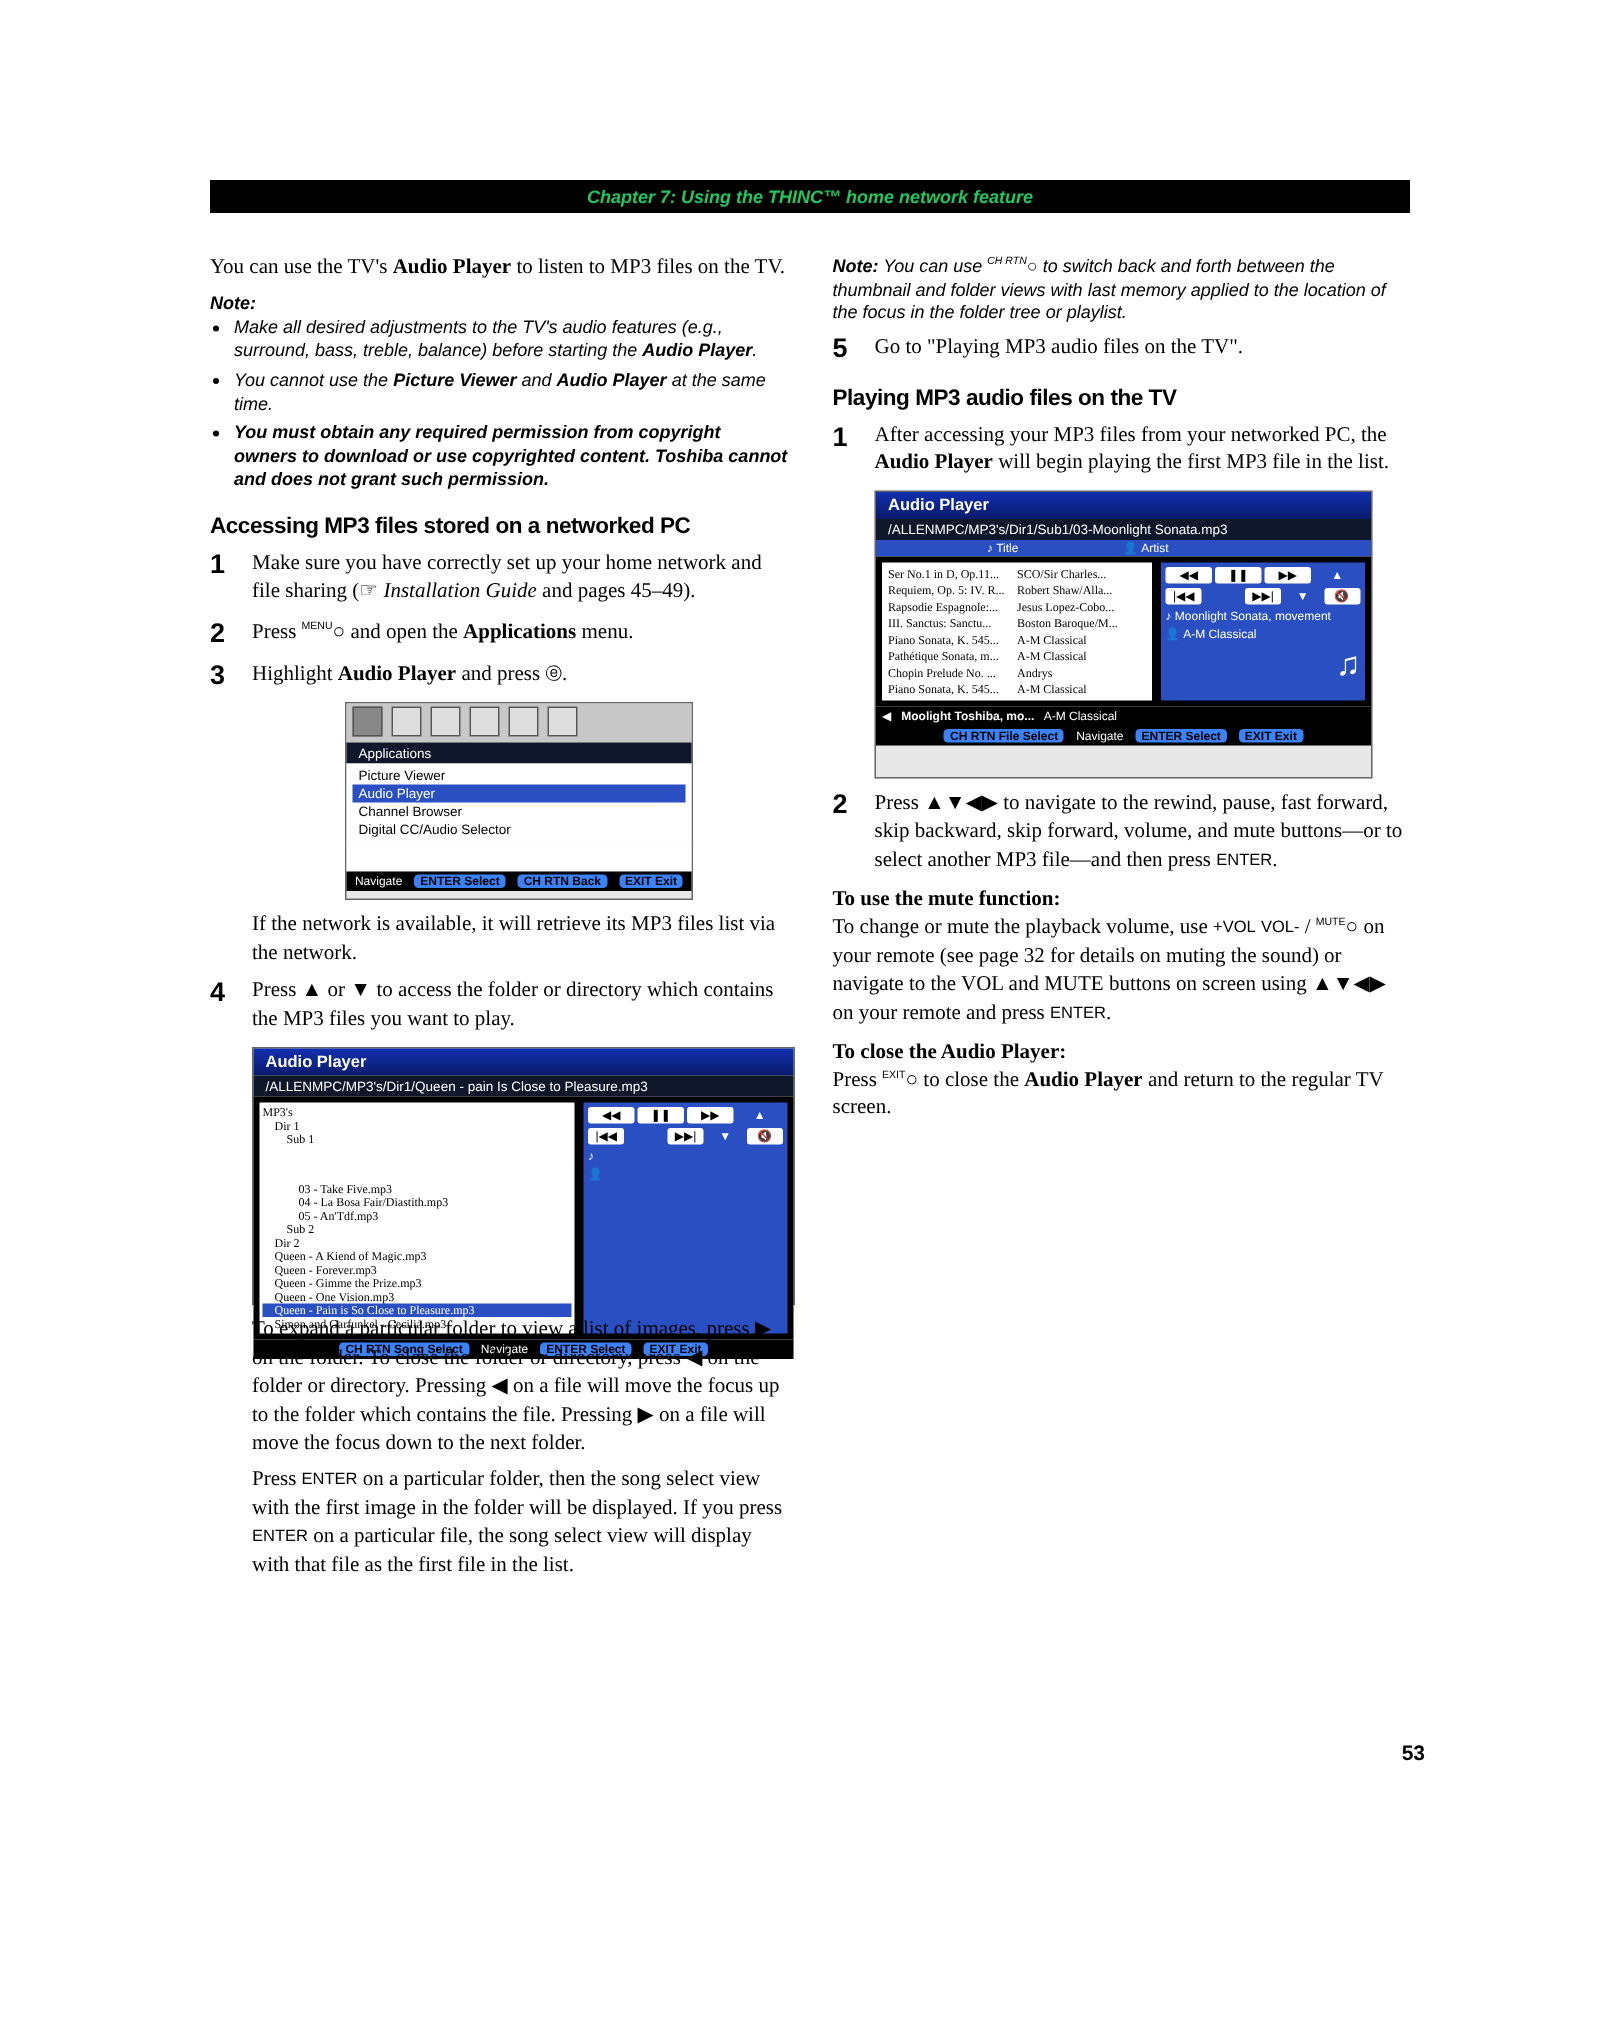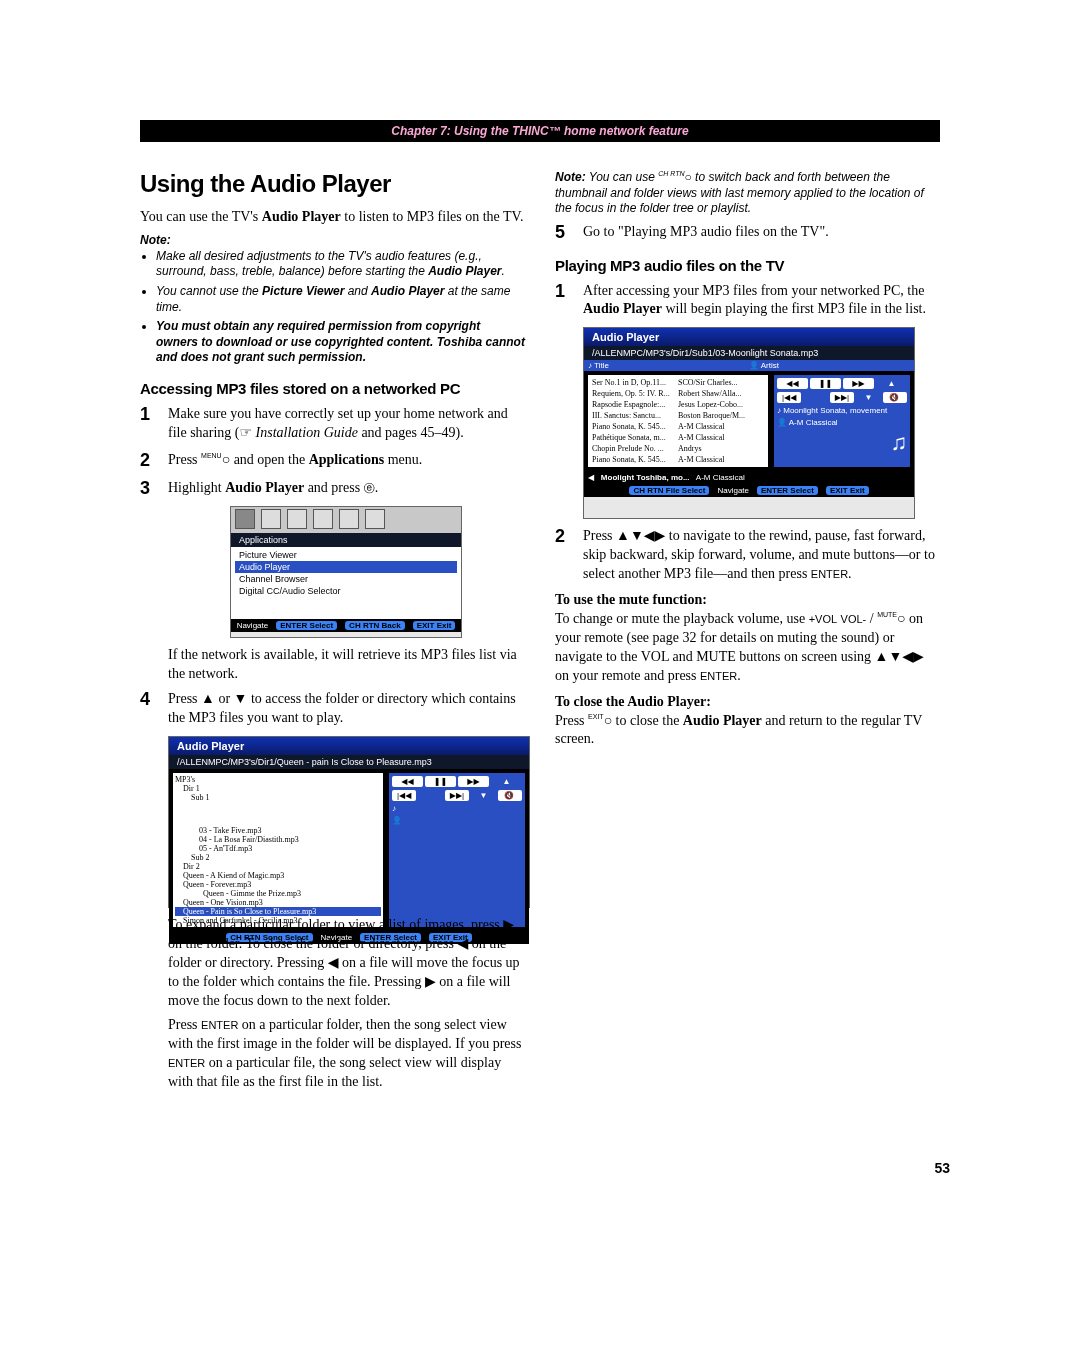--- a/index.html
+++ b/index.html
@@ -11,21 +11,21 @@
     width: 1080px;
   }
   .page {
     padding: 120px 140px 60px 140px;
     position: relative;
     min-height: 1200px;
     box-sizing: border-box;
   }
   .chapter-bar {
     background: #000;
-    color: #f9a8d4;
+    color: #22c55e;
     font-family: Arial, Helvetica, sans-serif;
     font-style: italic;
     font-weight: bold;
     font-size: 12px;
     text-align: center;
     padding: 4px 0;
     margin-bottom: 28px;
   }
   .columns {
     display: flex;
@@ -182,21 +182,20 @@
 <body>
 
 <div class="page">
 
   <div class="chapter-bar">Chapter 7: Using the THINC™ home network feature</div>
 
   <div class="columns">
 
     <div class="col">
 
-      <h1 class="main-title">Using the Audio Player</h1>
 
       <p class="body">You can use the TV's <b>Audio Player</b> to listen to MP3 files on the TV.</p>
 
       <div class="note-label">Note:</div>
       <ul class="notes">
         <li>Make all desired adjustments to the TV's audio features (e.g., surround, bass, treble, balance) before starting the <b>Audio Player</b>.</li>
         <li>You cannot use the <b>Picture Viewer</b> and <b>Audio Player</b> at the same time.</li>
         <li><b>You must obtain any required permission from copyright owners to download or use copyrighted content. Toshiba cannot and does not grant such permission.</b></li>
       </ul>
 
@@ -263,21 +262,21 @@
               <div style="padding-left: 0px;">MP3's</div>
               <div style="padding-left: 8px;">Dir 1</div>
               <div style="padding-left: 16px;">Sub 1</div>
               <div style="padding-left: 24px; margin-top: 24px;">03 - Take Five.mp3</div>
               <div style="padding-left: 24px;">04 - La Bosa Fair/Diastith.mp3</div>
               <div style="padding-left: 24px;">05 - An'Tdf.mp3</div>
               <div style="padding-left: 16px;">Sub 2</div>
               <div style="padding-left: 8px;">Dir 2</div>
               <div style="padding-left: 8px;">Queen - A Kiend of Magic.mp3</div>
               <div style="padding-left: 8px;">Queen - Forever.mp3</div>
-              <div style="padding-left: 8px; margin-left: 20px;">Queen - Gimme the Prize.mp3</div>
+              <div style="padding-left: 8px;">Queen - Gimme the Prize.mp3</div>
               <div style="padding-left: 8px;">Queen - One Vision.mp3</div>
               <div style="padding-left: 8px; background: rgb(42, 79, 194); color: rgb(255, 255, 255);">Queen - Pain is So Close to Pleasure.mp3</div>
               <div style="padding-left: 8px;">Simon and Garfunkel - Cecilia.mp3</div>
             </div>
           <div class="player-ctrl">
             <div class="btnrow">
                 <span class="btn">◀◀</span>
                 <span class="btn">❚❚</span>
                 <span class="btn">▶▶</span>
                 <span class="btn" style="background:#2a4fc2;color:#fff;">▲</span>
@@ -323,21 +322,21 @@
         <li>
           <div class="step-num">1</div>
           <div class="step-content">After accessing your MP3 files from your networked PC, the <b>Audio Player</b> will begin playing the first MP3 file in the list.</div>
         </li>
       </ol>
 
       <div class="figure player" style="margin-left:28px; width:330px; height:190px;">
         <div class="fig-title">Audio Player</div>
         <div class="fig-sub">/ALLENMPC/MP3's/Dir1/Sub1/03-Moonlight Sonata.mp3</div>
         <div style="display:flex; background:#2a4fc2; color:#fff; font-size:8px; padding:1px 4px; font-family:Arial;">
-          <span style="flex:1;">♪ <span>Title</span></span>
+          <span style="flex:1;text-align:center;">♪ <span>Title</span></span>
           <span style="flex:1;">👤 <span>Artist</span></span>
         </div>
         <div class="player-grid">
           <div class="player-list" id="fig3-rows" style="flex:1.3;">
               <div class="row" style="display: flex;">
                 <span style="flex:1;">Ser No.1 in D, Op.11...</span>
                 <span style="flex:1;">SCO/Sir Charles...</span>
               </div>
               <div class="row" style="display: flex;">
                 <span style="flex:1;">Requiem, Op. 5: IV. R...</span>

